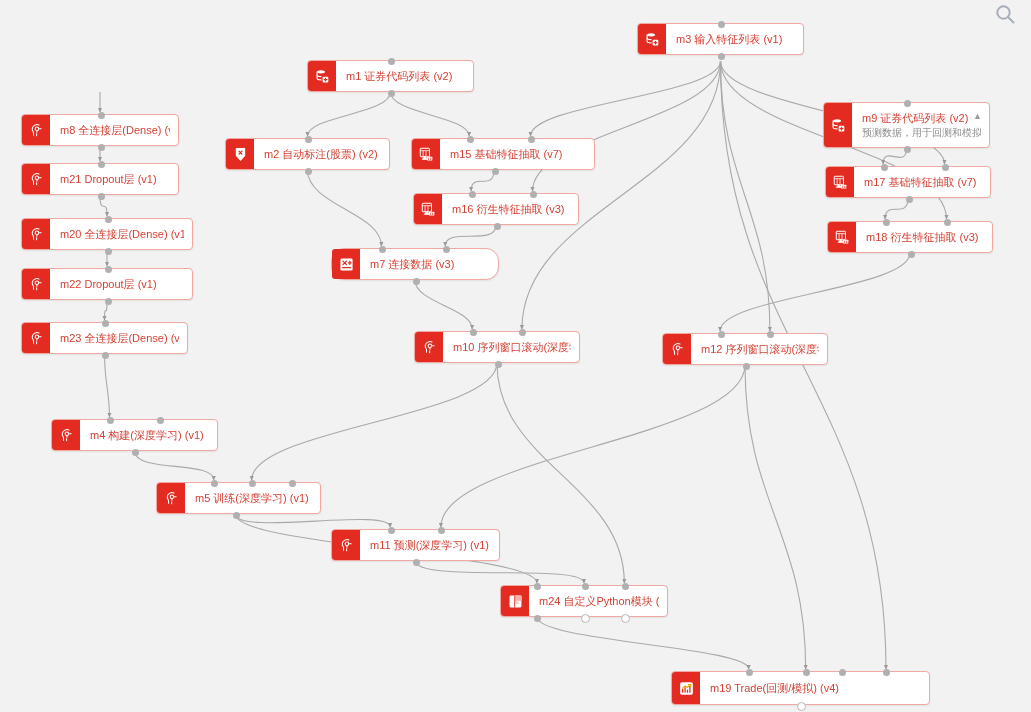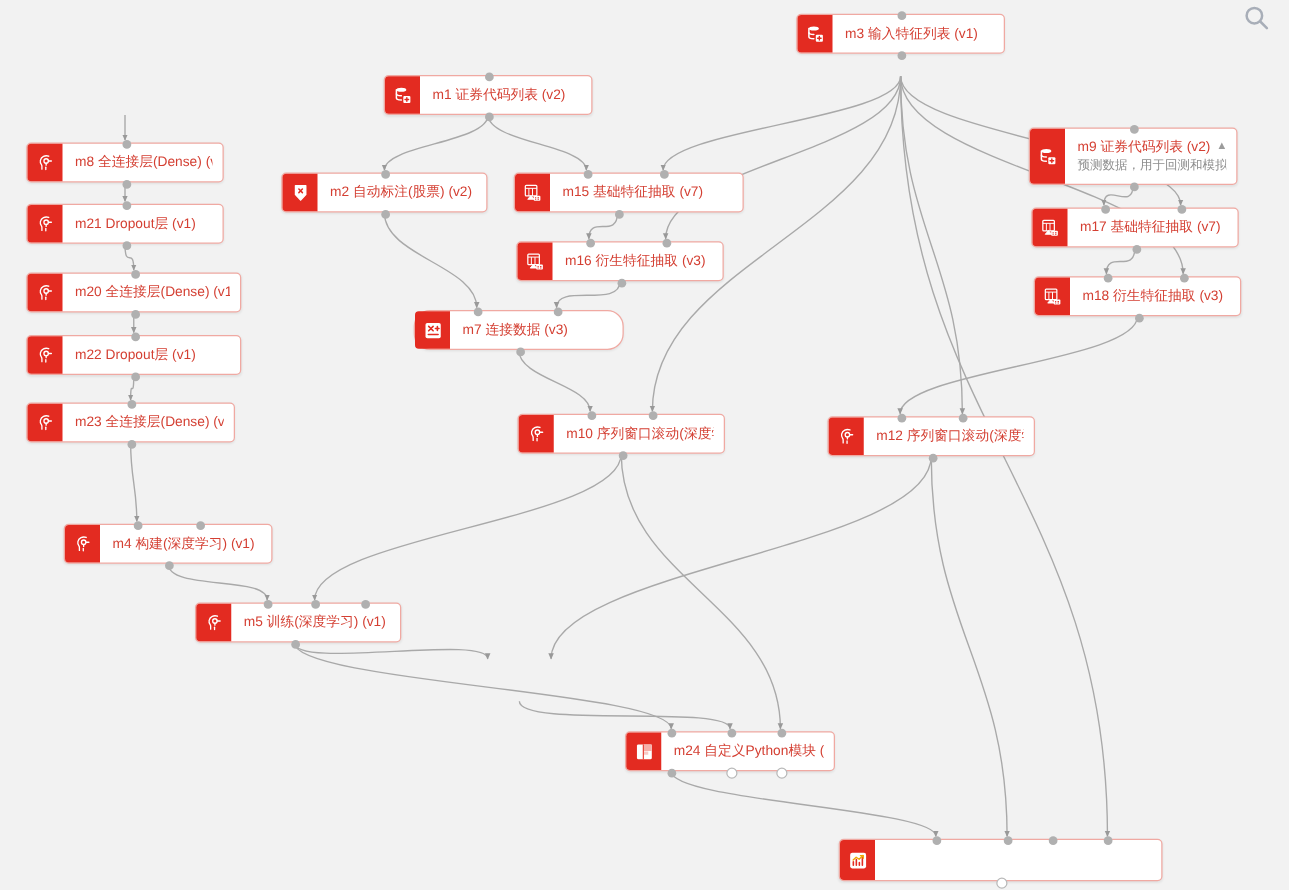--- a/index.html
+++ b/index.html
@@ -280,20 +280,37 @@
           </svg>
         </div>
         <div class="node-body">
           <div class="node-title">m5 训练(深度学习) (v1)</div>
         </div>
         <div class="port" style="left: 57.75px; top: 0px;"></div>
         <div class="port" style="left: 95.7px; top: 0px;"></div>
         <div class="port" style="left: 135.3px; top: 0px;"></div>
         <div class="port" style="left: 79.2px; top: 32px;"></div>
       </div>
+      <div class="node" style="left: 331px; top: 529px; width: 169px; height: 32px;">
+        <div class="node-icon">
+          <svg viewBox="0 0 24 24" width="17" height="17" fill="none" stroke="#fff" stroke-width="1.5" stroke-linecap="round" stroke-linejoin="round">
+            <path d="M15.5 4.2c-4 -1.6 -8.6 .6 -9.4 4.6c-.4 2 .2 3.5 1 4.6c.5 .7 .7 1.2 .7 2v3.4"></path>
+            <path d="M12.2 19.3v-2.6"></path>
+            <circle cx="12.6" cy="9.6" r="2.5"></circle>
+            <path d="M15.1 9.6h3.4"></path>
+            <path d="M12.6 12.1v2.2"></path>
+          </svg>
+        </div>
+        <div class="node-body">
+          <div class="node-title">m11 预测(深度学习) (v1)</div>
+        </div>
+        <div class="port" style="left: 59.15px; top: 0px;"></div>
+        <div class="port" style="left: 109.85px; top: 0px;"></div>
+        <div class="port" style="left: 84.5px; top: 32px;"></div>
+      </div>
       <div class="node" style="left: 307px; top: 60px; width: 167px; height: 32px;">
         <div class="node-icon">
           <svg viewBox="0 0 24 24" width="17" height="17" fill="none" stroke="#fff" stroke-width="1.6" stroke-linecap="round" stroke-linejoin="round">
             <ellipse cx="10" cy="5.4" rx="5.6" ry="2.3" fill="#fff" stroke="none"></ellipse>
             <path d="M4.4 5.4v4.4c0 1.3 2.5 2.3 5.6 2.3" stroke-width="1.7"></path>
             <path d="M4.4 10.2v4.4c0 1.3 2.5 2.3 5.6 2.3" stroke-width="1.7"></path>
             <rect x="12.2" y="12.4" width="8" height="8" rx="1.2" fill="#fff" stroke="none"></rect>
             <path d="M16.2 14.4v4M14.2 16.4h4" stroke="#e32b21" stroke-width="1.6"></path>
           </svg>
         </div>
@@ -376,21 +393,21 @@
             <path d="M12.6 12.1v2.2"></path>
           </svg>
         </div>
         <div class="node-body">
           <div class="node-title">m10 序列窗口滚动(深度学…</div>
         </div>
         <div class="port" style="left: 58.1px; top: 0px;"></div>
         <div class="port" style="left: 107.9px; top: 0px;"></div>
         <div class="port" style="left: 83px; top: 32px;"></div>
       </div>
-      <div class="node" style="left: 637px; top: 11px; width: 167px; height: 32px;">
+      <div class="node" style="left: 637px; top: 23px; width: 167px; height: 32px;">
         <div class="node-icon">
           <svg viewBox="0 0 24 24" width="17" height="17" fill="none" stroke="#fff" stroke-width="1.6" stroke-linecap="round" stroke-linejoin="round">
             <ellipse cx="10" cy="5.4" rx="5.6" ry="2.3" fill="#fff" stroke="none"></ellipse>
             <path d="M4.4 5.4v4.4c0 1.3 2.5 2.3 5.6 2.3" stroke-width="1.7"></path>
             <path d="M4.4 10.2v4.4c0 1.3 2.5 2.3 5.6 2.3" stroke-width="1.7"></path>
             <rect x="12.2" y="12.4" width="8" height="8" rx="1.2" fill="#fff" stroke="none"></rect>
             <path d="M16.2 14.4v4M14.2 16.4h4" stroke="#e32b21" stroke-width="1.6"></path>
           </svg>
         </div>
         <div class="node-body">
@@ -490,20 +507,23 @@
       </div>
       <div class="node" style="left: 671px; top: 671px; width: 259px; height: 34px;">
         <div class="node-icon">
           <svg viewBox="0 0 24 24" width="17" height="17" fill="none" stroke="#fff" stroke-width="1.6" stroke-linecap="round" stroke-linejoin="round">
             <rect x="3" y="3.2" width="18" height="17.6" rx="2.4" fill="#fff" stroke="none"></rect>
             <path d="M6.6 17.2v-4M10 17.2v-6.4M13.4 17.2v-3M16.8 17.2v-8.6" stroke="#e32b21" stroke-width="1.8"></path>
             <path d="M6.4 11.4l3.4 -3.2l3.3 2.2l4.3 -4.1" stroke="#f0a400" stroke-width="1.5" fill="none"></path>
             <path d="M14.6 6.3h3.2v3.1" stroke="#f0a400" stroke-width="1.5" fill="none"></path>
           </svg>
         </div>
+        <div class="node-body">
+          <div class="node-title">m19 Trade(回测/模拟) (v4)</div>
+        </div>
         <div class="port" style="left: 77.7px; top: 0px;"></div>
         <div class="port" style="left: 134.68px; top: 0px;"></div>
         <div class="port" style="left: 170.94px; top: 0px;"></div>
         <div class="port" style="left: 214.97px; top: 0px;"></div>
         <div class="port hollow" style="left: 129.5px; top: 34px;"></div>
       </div>
     </div>
 
   <svg class="search-icon" viewBox="0 0 24 24" fill="none" stroke="currentColor" stroke-width="2">
     <circle cx="10.5" cy="10.5" r="6.2"></circle>

